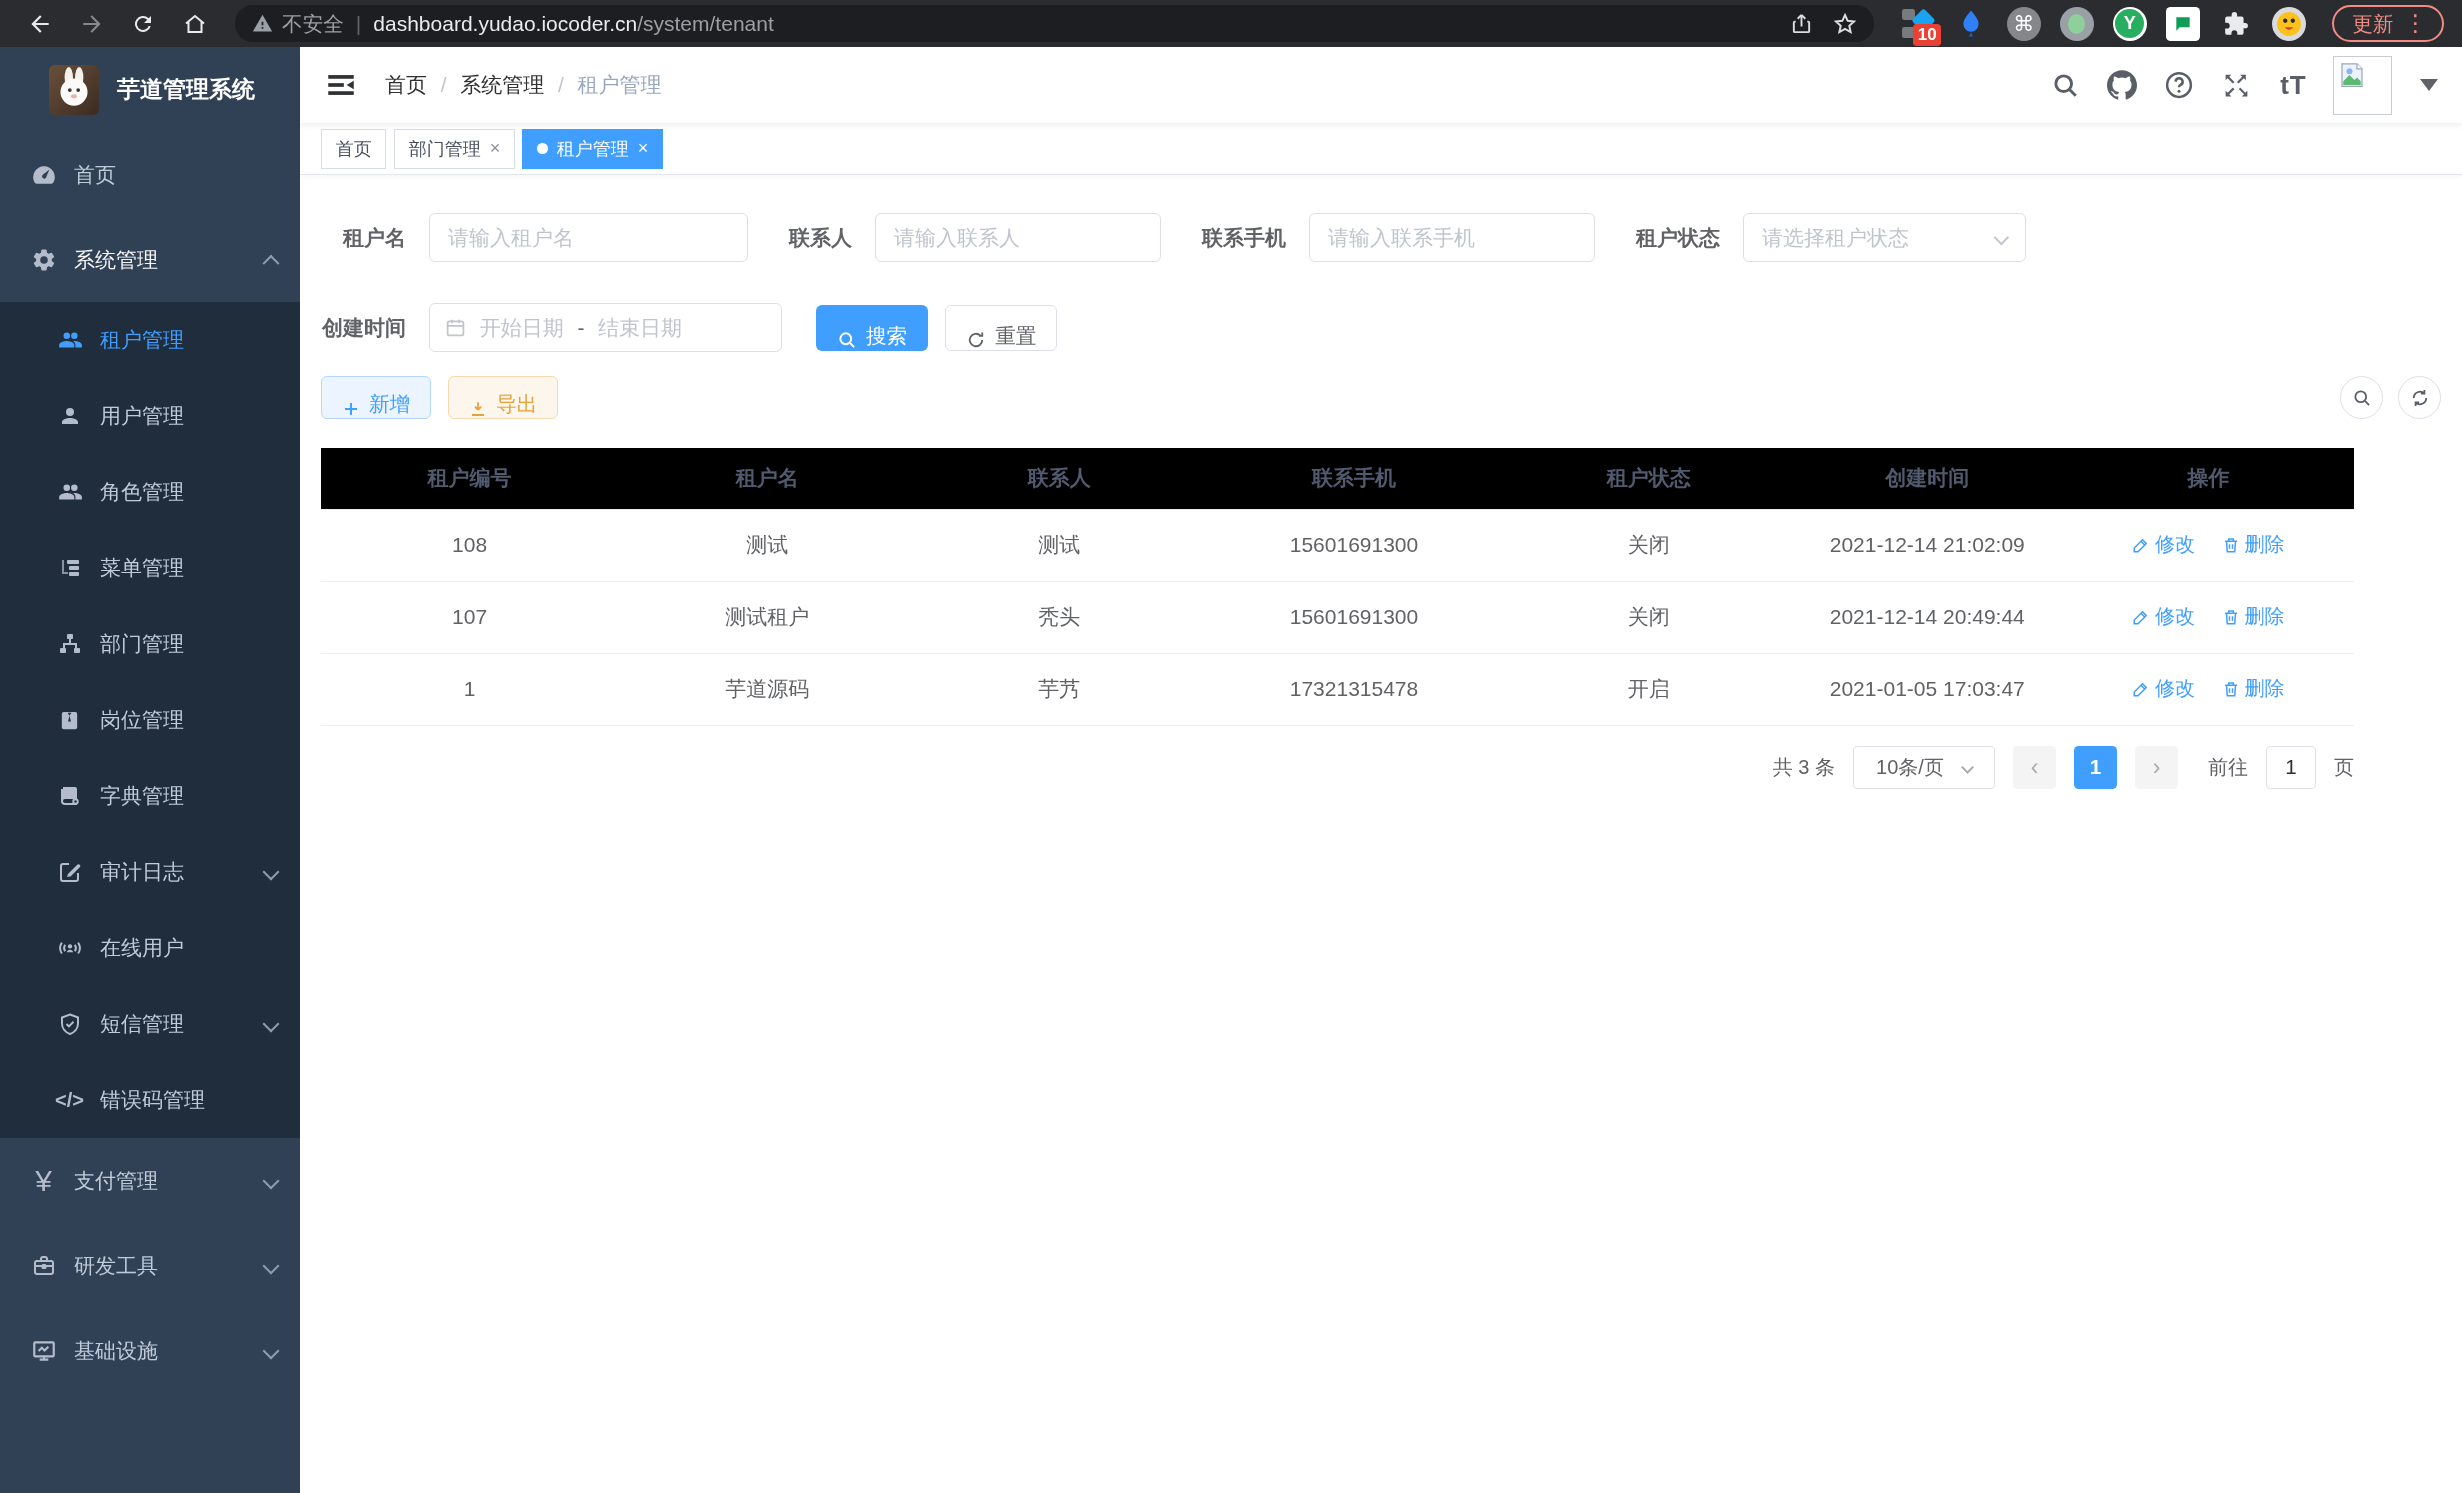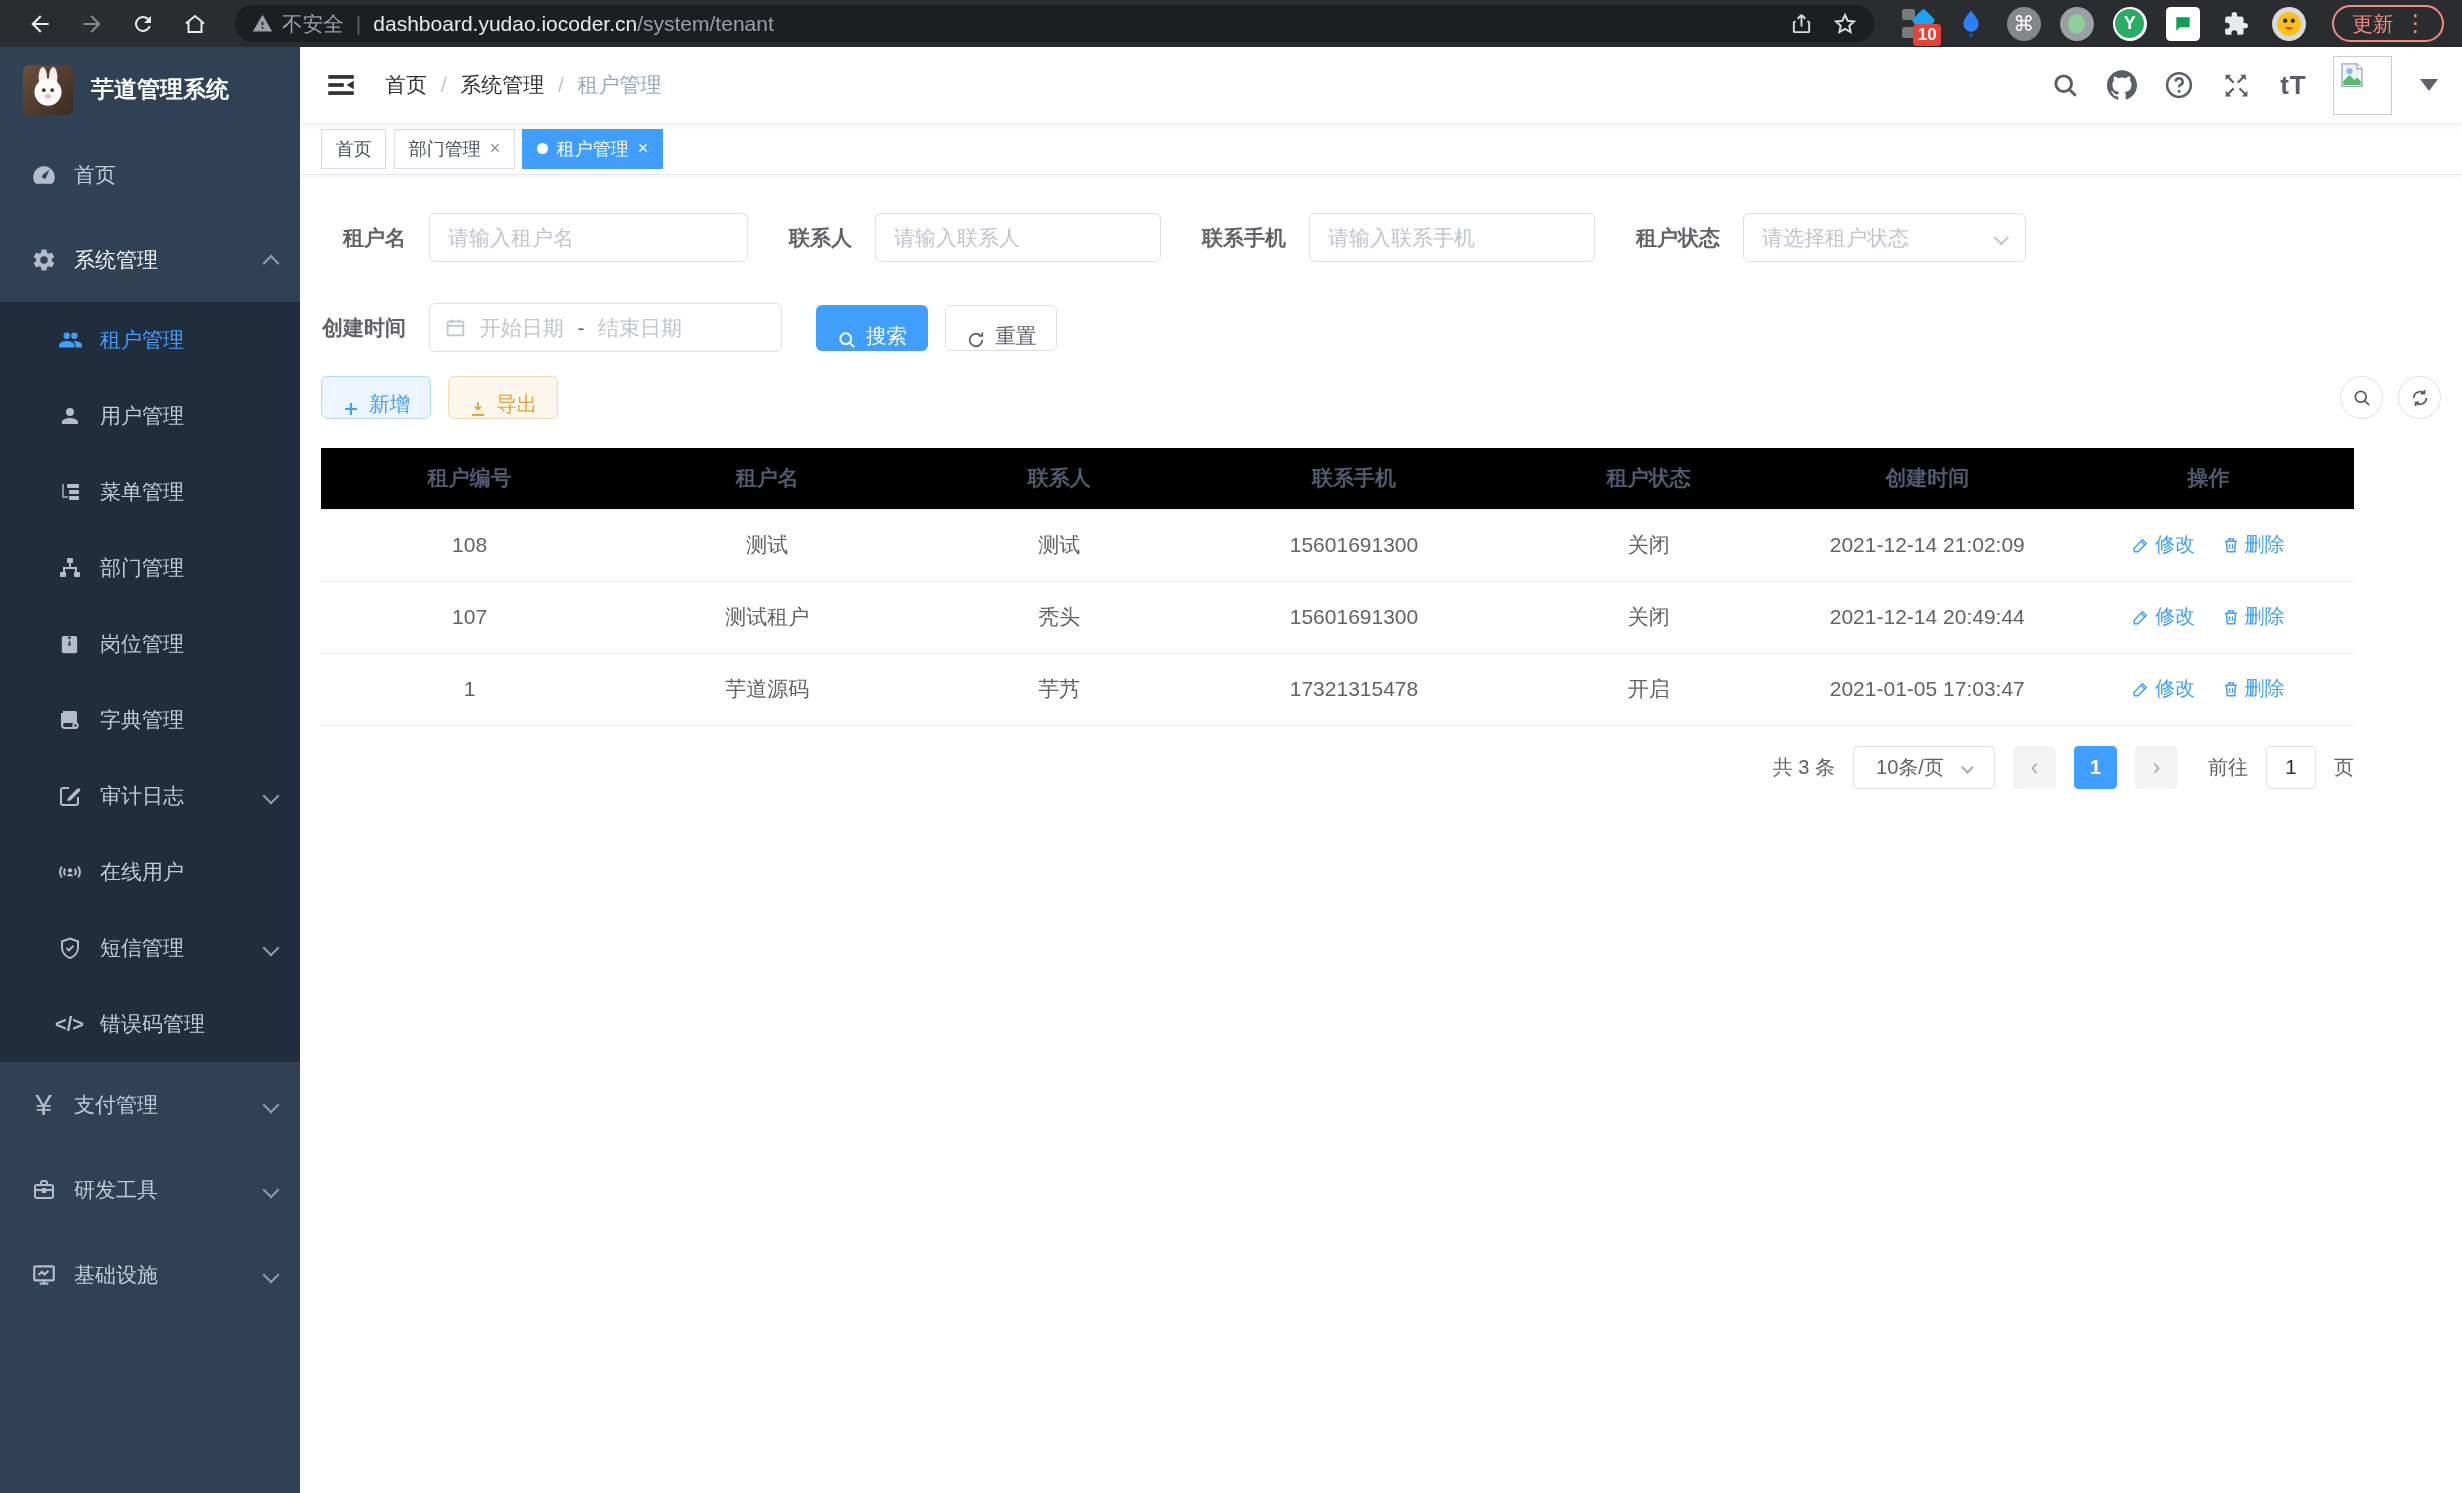--- a/index.html
+++ b/index.html
@@ -28,21 +28,21 @@
   .ext{position:relative;width:35px;height:35px;display:flex;align-items:center;justify-content:center;flex:0 0 auto}
   .badge{position:absolute;right:-6px;bottom:-4.6px;background:#e94235;color:#fff;font-size:17px;line-height:1;padding:2.3px 4.6px;border-radius:3.8px;font-weight:700}
   .sq{position:absolute;width:13px;height:11.4px;background:#777a7e;border-radius:2.3px}
   .diam{position:absolute;width:17px;height:17px;background:#19a3f1;transform:rotate(45deg);border-radius:2.3px}
   .circ{width:34px;height:34px;border-radius:50%;display:flex;align-items:center;justify-content:center}
   .updchip{display:flex;align-items:center;gap:10.7px;border:2.3px solid #f28b82;color:#f28b82;border-radius:21px;height:37px;padding:0 15px 0 18px;font-size:20.6px;margin-left:10.7px}
 
   
   .app{display:flex;height:1447px}
   .sidebar{width:300px;background:var(--sb-bg);color:var(--sb-text);flex:0 0 auto;overflow:hidden}
-  .logo-row{height:85px;display:flex;align-items:center;padding-left:23px}
+  .logo-row{height:85px;display:flex;align-items:center;padding-left:49px}
   .logo-img{width:50px;height:50px;border-radius:6px;background:linear-gradient(135deg,#6b4f3a,#3a2c22);position:relative;overflow:hidden;flex:0 0 auto}
   .logo-title{color:#fff;font-weight:700;font-size:23px;margin-left:18px;white-space:nowrap}
   .mi-row{height:85px;display:flex;align-items:center;padding:0 23px 0 30px;cursor:pointer;font-size:21px}
   .sub .mi-row{height:76px;padding-left:56px}
   .sub{background:var(--sb-sub)}
   .mi-ic{width:27px;height:27px;color:var(--sb-icon);display:flex;align-items:center;justify-content:center;flex:0 0 auto;font-size:23px}
   .mi-lb{margin-left:17px;white-space:nowrap}
   .mi-row.active,.mi-row.active .mi-ic{color:var(--accent)}
   .mi-row.parent-active{color:#f4f4f5}
   .chev{width:12px;height:12px;border-right:2.3px solid #8f9bab;border-bottom:2.3px solid #8f9bab;margin-left:auto;flex:0 0 auto}
@@ -255,20 +255,28 @@
           </span>
         <span class="mi-lb">租户管理</span>
       </div>
       <div class="mi-row">
         <span class="mi-ic">
             <svg width="24" height="24" viewBox="0 0 24 24" fill="currentColor">
               <path d="M12 12a4 4 0 1 0 0-8 4 4 0 0 0 0 8zm0 2c-2.67 0-8 1.34-8 4v2h16v-2c0-2.66-5.33-4-8-4z"></path>
             </svg>
           </span>
         <span class="mi-lb">用户管理</span>
+      </div>
+      <div class="mi-row">
+        <span class="mi-ic">
+            <svg width="26" height="26" viewBox="0 0 24 24" fill="currentColor">
+              <path d="M9 11a3 3 0 1 0 0-6 3 3 0 0 0 0 6zm7 0a3 3 0 1 0 0-6 3 3 0 0 0 0 6zM9 13c-2.33 0-7 1.17-7 3.5V19h14v-2.5C16 14.17 11.33 13 9 13zm7 0c-.29 0-.62.02-.97.05 1.16.84 1.97 1.97 1.97 3.45V19h6v-2.5c0-2.33-4.67-3.5-7-3.5z"></path>
+            </svg>
+          </span>
+        <span class="mi-lb">角色管理</span>
       </div>
       <div class="mi-row">
         <span class="mi-ic">
             <svg width="24" height="24" viewBox="0 0 24 24" fill="currentColor">
               <path d="M4 4h2v12h4v2H4V4z" opacity=".7"></path>
               <rect x="9" y="4" width="12" height="4" rx="1"></rect>
               <rect x="11" y="10" width="10" height="4" rx="1"></rect>
               <rect x="11" y="16" width="10" height="4" rx="1"></rect>
             </svg>
           </span>

